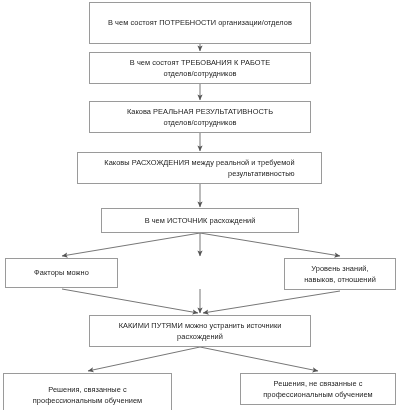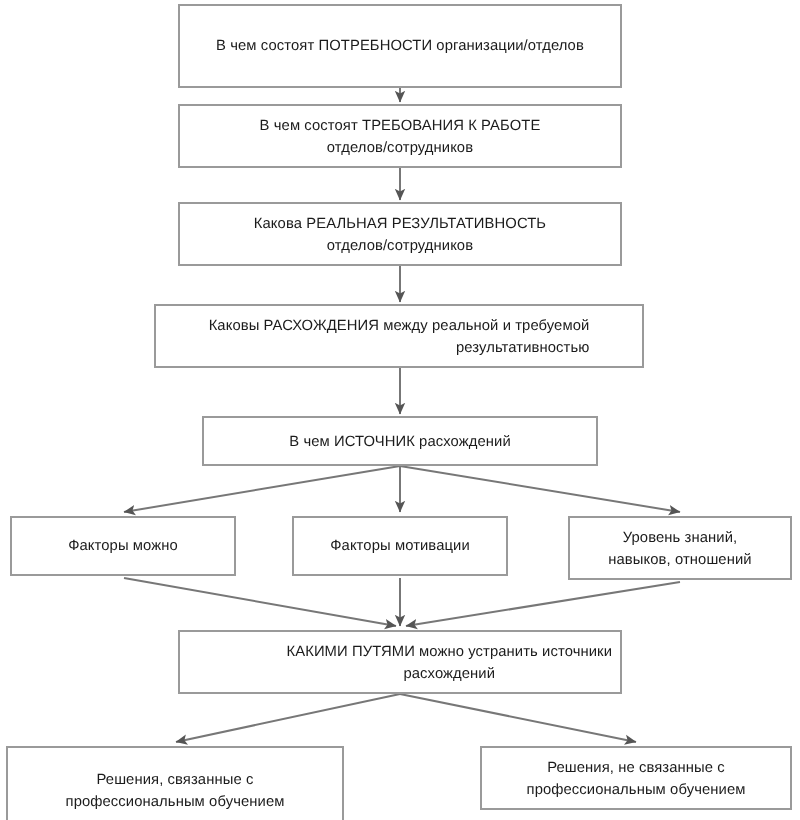--- a/index.html
+++ b/index.html
@@ -54,21 +54,21 @@
   #n3 { left: 89px;  top: 101px; width: 222px; height: 32px; }
   #n4 { left: 77px;  top: 152px; width: 245px; height: 32px; text-align: right; }
   #n5 { left: 101px; top: 208px; width: 198px; height: 25px; }
 
   
   #b1 { left: 5px;   top: 258px; width: 113px; height: 30px; }
   #b2 { left: 146px; top: 258px; width: 108px; height: 30px; }
   #b3 { left: 284px; top: 258px; width: 112px; height: 32px; }
 
   
-  #n6 { left: 89px;  top: 315px; width: 222px; height: 32px; justify-content: flex-end; }
+  #n6 { left: 89px;  top: 315px; width: 222px; height: 32px; }
 
   
   #f1 { left: 3px;   top: 373px; width: 169px; height: 44px; }
   #f2 { left: 240px; top: 373px; width: 156px; height: 32px; }
 </style>
 </head>
 <body>
 
 <div id="diagram">
 
@@ -118,23 +118,20 @@
   </div>
 
   <div class="node" id="n5">
     <span>В чем ИСТОЧНИК расхождений</span>
   </div>
 
   <div class="node" id="b1">
     <span>Факторы можно</span>
   </div>
 
-  <div class="node" id="b2">
-    <span>Факторы мотивации</span>
-  </div>
 
   <div class="node" id="b3">
     <span>Уровень знаний,
 навыков, отношений</span>
   </div>
 
   <div class="node" id="n6">
     <span>КАКИМИ ПУТЯМИ можно устранить источники
 расхождений</span>
   </div>

